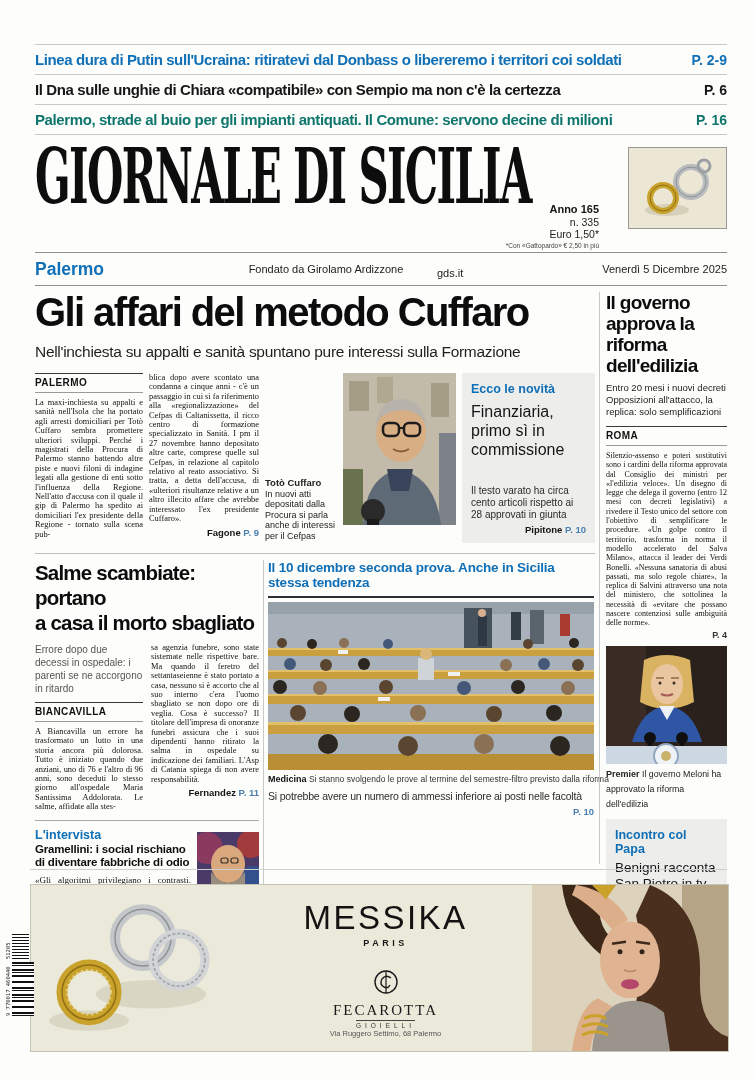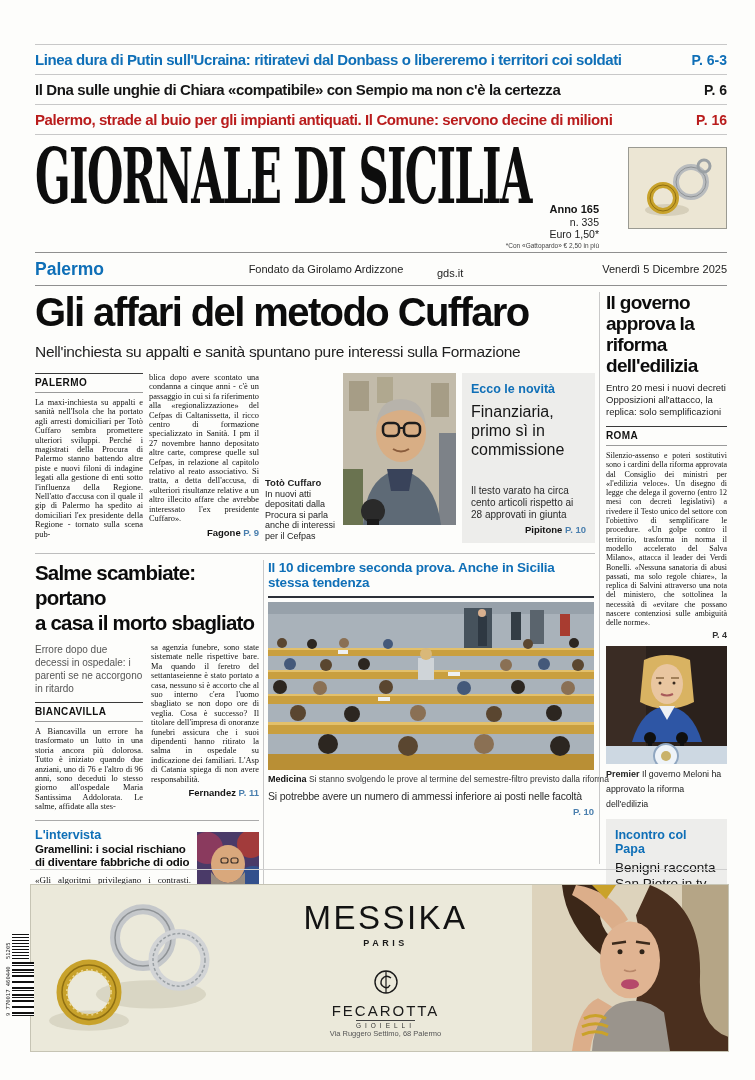--- a/index.html
+++ b/index.html
@@ -6,21 +6,21 @@
   .page{position:relative;width:755px;height:1080px;background:#fdfdfb;margin:0 auto;
         font-family:"Liberation Sans",sans-serif;color:#141414;overflow:hidden;}
   
   .top-strips{position:absolute;left:35px;right:28px;top:44px;}
   .strip{display:flex;justify-content:space-between;align-items:center;height:29px;border-top:1px solid #c8c8c8;gap:36px;}
   .strip:last-child{border-bottom:1px solid #c8c8c8;}
   .strip-text{font-weight:700;font-size:15px;letter-spacing:-0.4px;white-space:nowrap;}
   .strip-page{font-weight:700;font-size:14px;margin-left:10px;white-space:nowrap;}
   .s-blue .strip-text,.s-blue .strip-page{color:#0f6fb7;}
   .s-black .strip-text,.s-black .strip-page{color:#161616;}
-  .s-gray .strip-text,.s-gray .strip-page{color:#b91c1c;}
+  .s-gray .strip-text,.s-gray .strip-page{color:#0f766e;}
   
   .masthead{position:absolute;left:35px;right:28px;top:139px;height:110px;}
   .nameplate{position:absolute;left:0;top:0;font-family:"DejaVu Serif",serif;font-weight:700;
              font-size:76px;line-height:76px;letter-spacing:-3px;white-space:nowrap;
              transform:scaleX(0.55);transform-origin:left top;color:#0d0d0d;}
   .mast-thumb{position:absolute;right:0;top:8px;width:97px;height:80px;border:1px solid #9a9a92;background:#ece6d4;}
   .mast-info{position:absolute;right:128px;top:64px;text-align:right;line-height:1.15;}
   .mi-anno{font-weight:700;font-size:11px;}
   .mi-num,.mi-price{font-size:10.5px;color:#222;}
   .mi-note{font-size:6.5px;color:#444;margin-top:2px;}
@@ -90,41 +90,41 @@
   
   .hr-ad{position:absolute;left:30px;right:28px;top:869px;border-top:1px solid #cfcfcf;}
   .ad{position:absolute;left:30px;top:884px;width:697px;height:166px;background:#ebe9da;
       border:1px solid #c6c4b4;display:flex;overflow:hidden;}
   .ad-rings{width:208px;flex:none;}
   .ad-rings svg{display:block;width:100%;height:100%;}
   .ad-center{flex:1;display:flex;flex-direction:column;align-items:center;justify-content:flex-start;padding-top:14px;}
   .ad-brand{font-size:33px;letter-spacing:2.5px;color:#121212;font-weight:400;}
   .ad-city{font-size:9px;letter-spacing:3.5px;font-weight:700;color:#1a1a1a;margin-top:1px;}
   .ad-mark{margin-top:20px;}
-  .ad-retailer{font-family:Liberation Sans, sans-serif;font-size:15px;letter-spacing:2px;color:#1a1a1a;margin-top:2px;}
+  .ad-retailer{font-family:Liberation Serif, serif;font-size:15px;letter-spacing:2px;color:#1a1a1a;margin-top:2px;}
   .ad-rtype{font-size:6.5px;letter-spacing:4px;color:#333;border-top:1px solid #444;padding-top:1px;margin-top:1px;}
   .ad-addr{font-size:7.5px;color:#555;margin-top:0;}
   .ad-model{width:196px;flex:none;}
   .ad-model svg{display:block;width:100%;height:100%;}
   
   .barcode{position:absolute;left:5px;top:934px;display:flex;flex-direction:column;gap:3px;}
   .bc-row{display:flex;align-items:stretch;gap:1px;}
   .bc-num{writing-mode:vertical-rl;transform:rotate(180deg);font-family:"DejaVu Sans Mono",monospace;font-size:5.5px;color:#222;}
   .bc1{width:17px;height:25px;background:repeating-linear-gradient(180deg,#111 0 1.5px,#fff 1.5px 3px,#111 3px 4px,#fff 4px 6.5px,#111 6.5px 7.3px,#fff 7.3px 9px);}
   .bc2{width:22px;height:54px;background:repeating-linear-gradient(180deg,#111 0 2px,#fff 2px 3.2px,#111 3.2px 3.9px,#fff 3.9px 6.8px,#111 6.8px 8.6px,#fff 8.6px 10px,#111 10px 10.6px,#fff 10.6px 12.5px);}
 </style>
 </head>
 <body>
 
 <div class="page">
 
   <div class="top-strips">
     <div class="strip s-blue">
       <span class="strip-text">Linea dura di Putin sull'Ucraina: ritiratevi dal Donbass o libereremo i territori coi soldati</span>
-      <span class="strip-page">P. 6-3</span>
+      <span class="strip-page">P. 2-9</span>
     </div>
     <div class="strip s-black">
       <span class="strip-text">Il Dna sulle unghie di Chiara «compatibile» con Sempio ma non c'è la certezza</span>
       <span class="strip-page">P.  6</span>
     </div>
     <div class="strip s-gray">
       <span class="strip-text">Palermo, strade al buio per gli impianti antiquati. Il Comune: servono decine di milioni</span>
       <span class="strip-page">P. 16</span>
     </div>
   </div>

